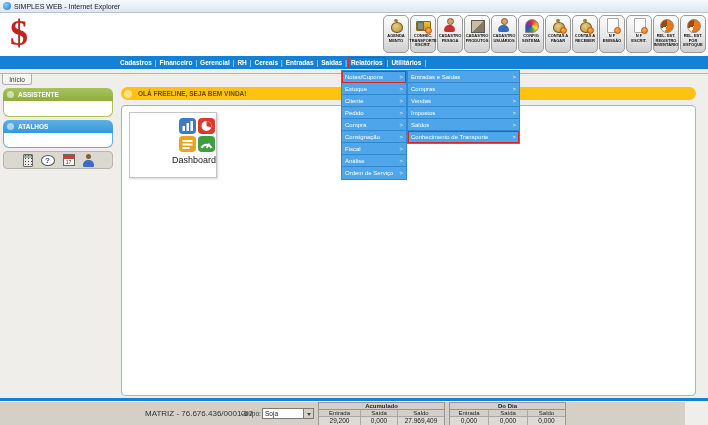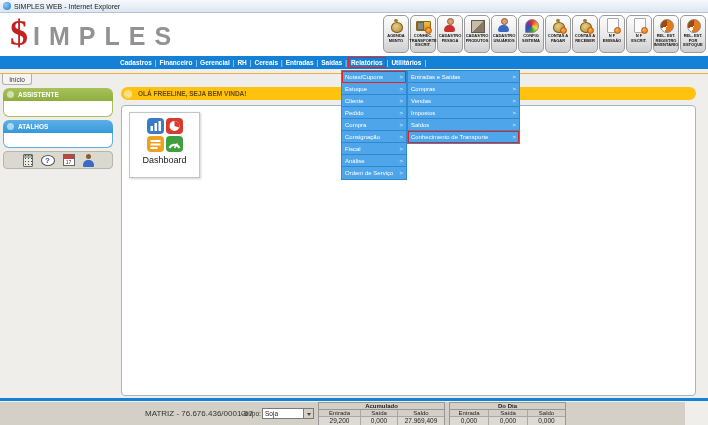--- a/index.html
+++ b/index.html
@@ -107,23 +107,23 @@
   .greeting { position:absolute; left:121px; top:87px; width:575px; height:13px;
     background:var(--greeting-yellow,#FFC20E); border-radius:7px;
     display:flex; align-items:center; z-index:1; }
   .greeting::before { content:""; width:8px; height:8px; border-radius:50%; background:#FFE08A;
     margin:0 6px 0 3px; }
   .greeting-text { font-size:6.5px; font-weight:bold; color:#6A4E00; }
 
   .main-panel { position:absolute; left:121px; top:105px; width:575px; height:291px;
     background:#fff; border:1px solid #9FB6CC; border-radius:4px; }
 
-  .dash-tile { position:absolute; left:129px; top:112px; width:71px; height:66px; background:#fff;
+  .dash-tile { position:absolute; left:129px; top:112px; width:88px; height:66px; background:#fff;
     border:1px solid #C4C4C4; box-shadow:1px 1px 2px rgba(0,0,0,.18);
-    display:flex; flex-direction:column; align-items:center; z-index:2; cursor:pointer; }
+    display:flex; flex-direction:column; align-items:flex-end; z-index:2; cursor:pointer; }
   .dash-icon { margin-top:4px; }
   .dash-label { font-size:9px; color:#222; margin-top:2px; }
 
   
   .dd { position:absolute; top:70px; z-index:10; border:1px solid var(--dropdown-border,#2D8AD0); }
   .dd-main { left:341px; width:66px; }
   .dd-sub { left:407px; width:113px; }
   .dd-item { height:12px; background:var(--dropdown-blue,#4FA5E9);
     border-bottom:1px solid var(--dropdown-border,#2D8AD0);
     display:flex; align-items:center; justify-content:space-between; padding:0 3px;
@@ -163,21 +163,20 @@
 <body>
 
 <div class="titlebar">
   <span class="ie-icon"></span>
   <span class="titlebar-text">SIMPLES WEB - Internet Explorer</span>
 </div>
 
 <div class="header">
   <div class="logo">
     <span class="logo-dollar">$</span>
-    <span class="logo-letters">IMPLES</span>
   </div>
   <div class="toolbar">
     <div class="tb-btn">
       <span class="ic ic-moneybag"></span>
       <span class="tb-label">AGENDA MENTO</span>
     </div>
     <div class="tb-btn">
       <span class="ic ic-truck">
           <i class="plus"></i>
         </span>

